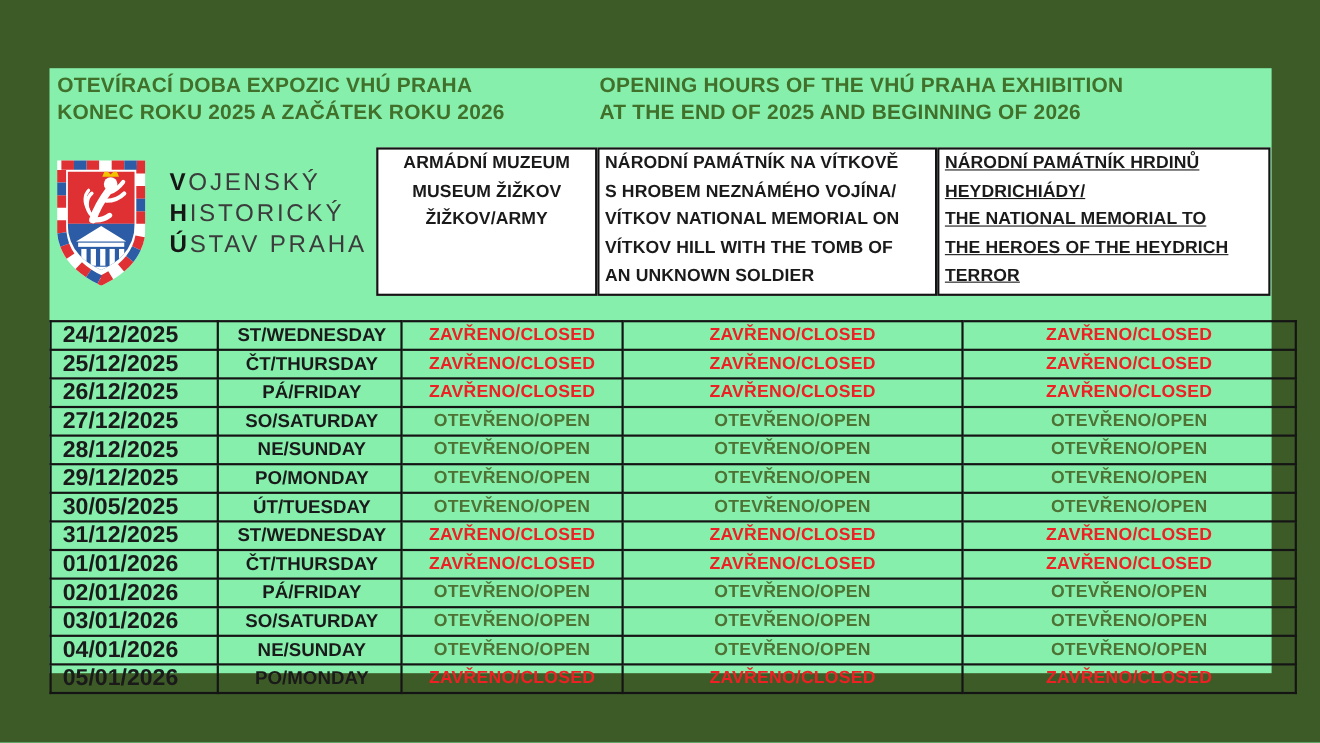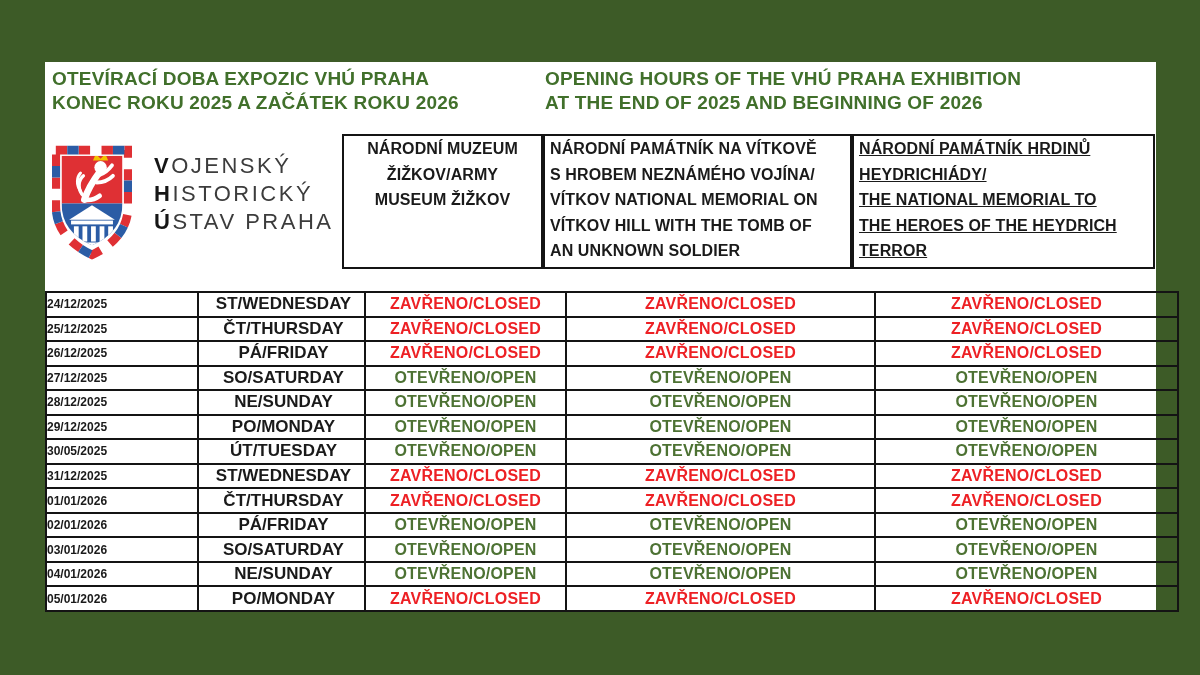--- a/index.html
+++ b/index.html
@@ -5,21 +5,21 @@
   * { margin:0; padding:0; box-sizing:border-box; }
   html,body { width:1200px; height:675px; }
   body {
     background:#3d5b27;
     font-family:"Liberation Sans", sans-serif;
     position:relative;
     overflow:hidden;
   }
   .panel {
     position:absolute; left:45px; top:62px; width:1111px; height:550px;
-    background:#ffffff;
+    background:#86efac;
   }
   
   .title {
     position:absolute; top:5px;
     color:#41702b; font-weight:700; font-size:19px; line-height:24px;
     letter-spacing:0.2px; white-space:nowrap;
   }
   .title-cz { left:7px; }
   .title-en { left:500px; }
 
@@ -49,21 +49,21 @@
   table.schedule {
     position:absolute; left:0; top:229px;
     width:1110px; height:321px;
     border-collapse:collapse; table-layout:fixed;
   }
   table.schedule td {
     border:2px solid #141414;
     font-weight:700; color:#1a1a1a;
     vertical-align:middle; white-space:nowrap; overflow:hidden;
   }
-  td.c-date { width:152px; font-size:12px; padding-left:0; }
+  td.c-date { width:152px; font-size:21px; padding-left:10px; }
   td.c-day  { width:167px; font-size:17px; padding-left:4px;text-align:center; }
   td.c-status { font-size:16px; text-align:center; letter-spacing:0.2px; }
   td.c-s1 { width:201px; }
   td.c-s2 { width:309px; }
   td.c-s3 { width:303px; }
 </style>
 </head>
 <body>
 
 <div class="panel">
@@ -118,23 +118,23 @@
       </g>
     </svg>
     <div class="logo-text">
       <div><b>V</b><span>OJENSKÝ</span></div>
       <div><b>H</b><span>ISTORICKÝ</span></div>
       <div><b>Ú</b><span>STAV PRAHA</span></div>
     </div>
   </div>
 
   <div class="hdr-box hdr-box-1">
-      <div>NÁRODNÍ MUZEUM</div>
+      <div>ARMÁDNÍ MUZEUM</div>
+      <div>MUSEUM ŽIŽKOV</div>
       <div>ŽIŽKOV/ARMY</div>
-      <div>MUSEUM ŽIŽKOV</div>
     </div>
   <div class="hdr-box hdr-box-2">
       <div>NÁRODNÍ PAMÁTNÍK NA VÍTKOVĚ</div>
       <div>S HROBEM NEZNÁMÉHO VOJÍNA/</div>
       <div>VÍTKOV NATIONAL MEMORIAL ON</div>
       <div>VÍTKOV HILL WITH THE TOMB OF</div>
       <div>AN UNKNOWN SOLDIER</div>
     </div>
   <div class="hdr-box hdr-box-3">
       <div>NÁRODNÍ PAMÁTNÍK HRDINŮ</div>

